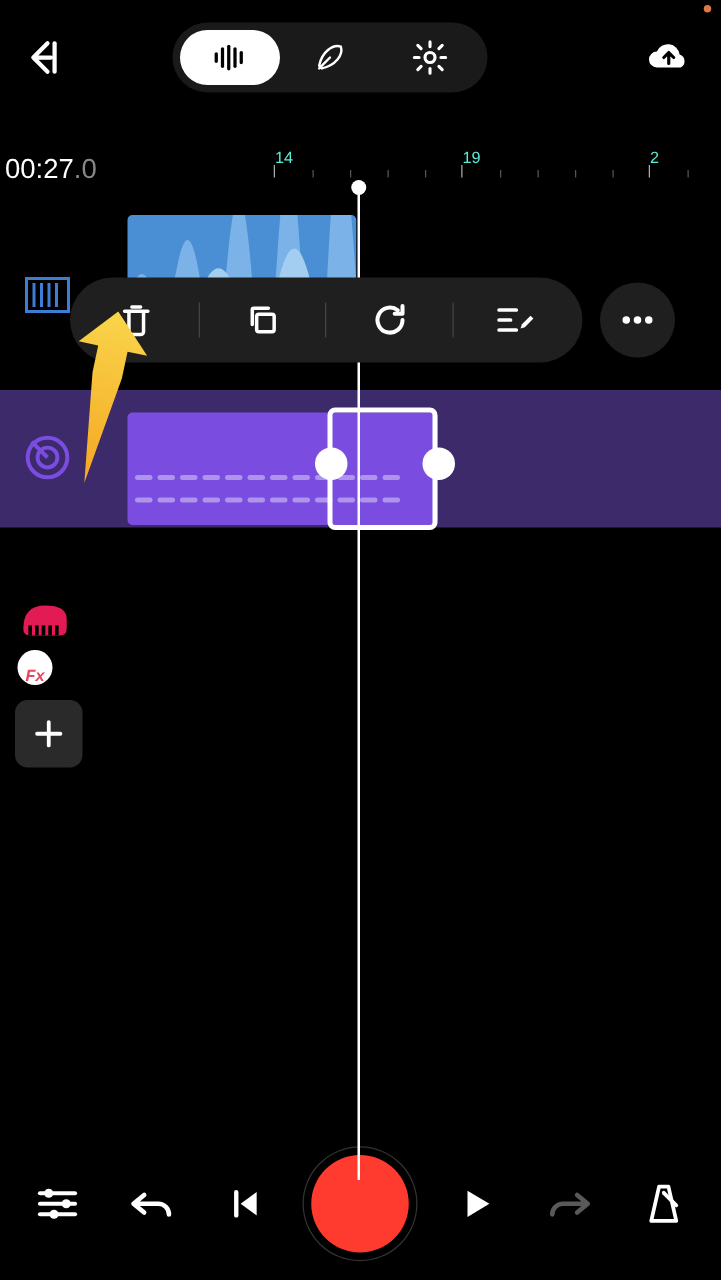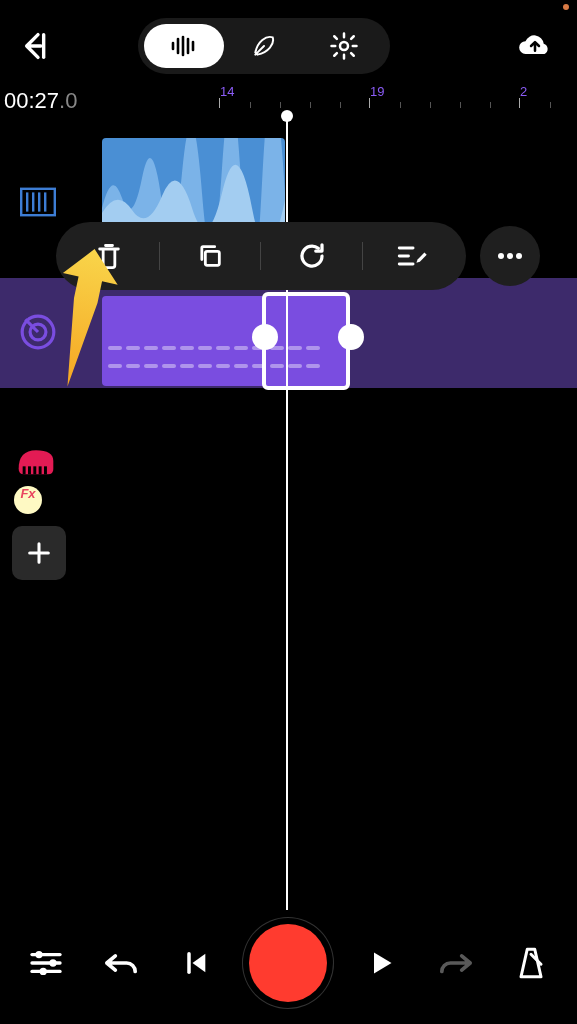--- a/index.html
+++ b/index.html
@@ -41,38 +41,39 @@
     margin-left: auto;
     width: 44px; height: 44px;
     display: flex; align-items: center; justify-content: center;
   }
   
   .ruler-row {
     position: relative;
     height: 46px;
     display: flex;
     align-items: flex-start;
+    margin-top: 34px;
   }
   .time-label {
     position: absolute;
     left: 4px; top: 4px;
     font-size: 22px;
     font-weight: 500;
   }
   .time-label .dim { color: #888; }
   .ruler {
     position: absolute;
     left: 100px; right: 0; top: 0;
     height: 40px;
   }
   .ruler-mark {
     position: absolute;
     top: 0;
     font-size: 13px;
-    color: #8b5cf6;
+    color: #5eead4;
   }
   .ruler-mark::before {
     content: "";
     position: absolute;
     left: -1px; top: 14px;
     width: 1px; height: 10px;
     background: #aaa;
   }
   .ruler-tick {
     position: absolute;
@@ -165,22 +166,22 @@
   .track3-icon {
     position: absolute;
     left: 16px; top: 314px;
     width: 44px; height: 44px;
   }
   .fx-icon {
     position: absolute;
     left: 14px; top: 356px;
     width: 28px; height: 28px;
     border-radius: 50%;
-    background: #fef9c3;
-    display: flex; align-items: flex-start; justify-content: center;
+    background: #ffffff;
+    display: flex; align-items: flex-end; justify-content: center;
     font-size: 13px; font-style: italic; font-weight: bold;
     color: #e94560;
   }
   .add-track {
     position: absolute;
     left: 12px; top: 396px;
     width: 54px; height: 54px;
     background: #2a2a2a;
     border-radius: 10px;
     display: flex; align-items: center; justify-content: center;

